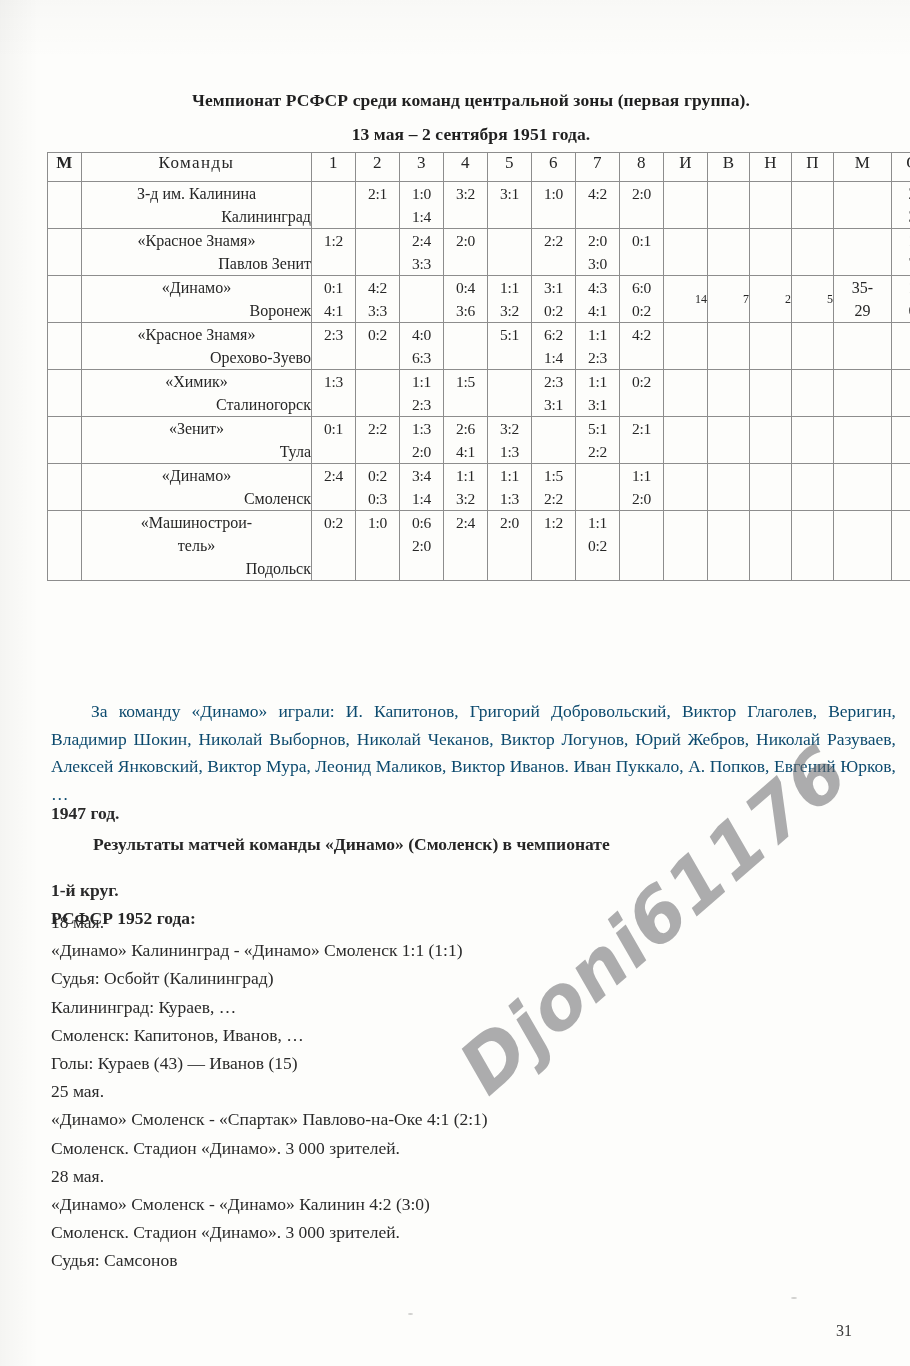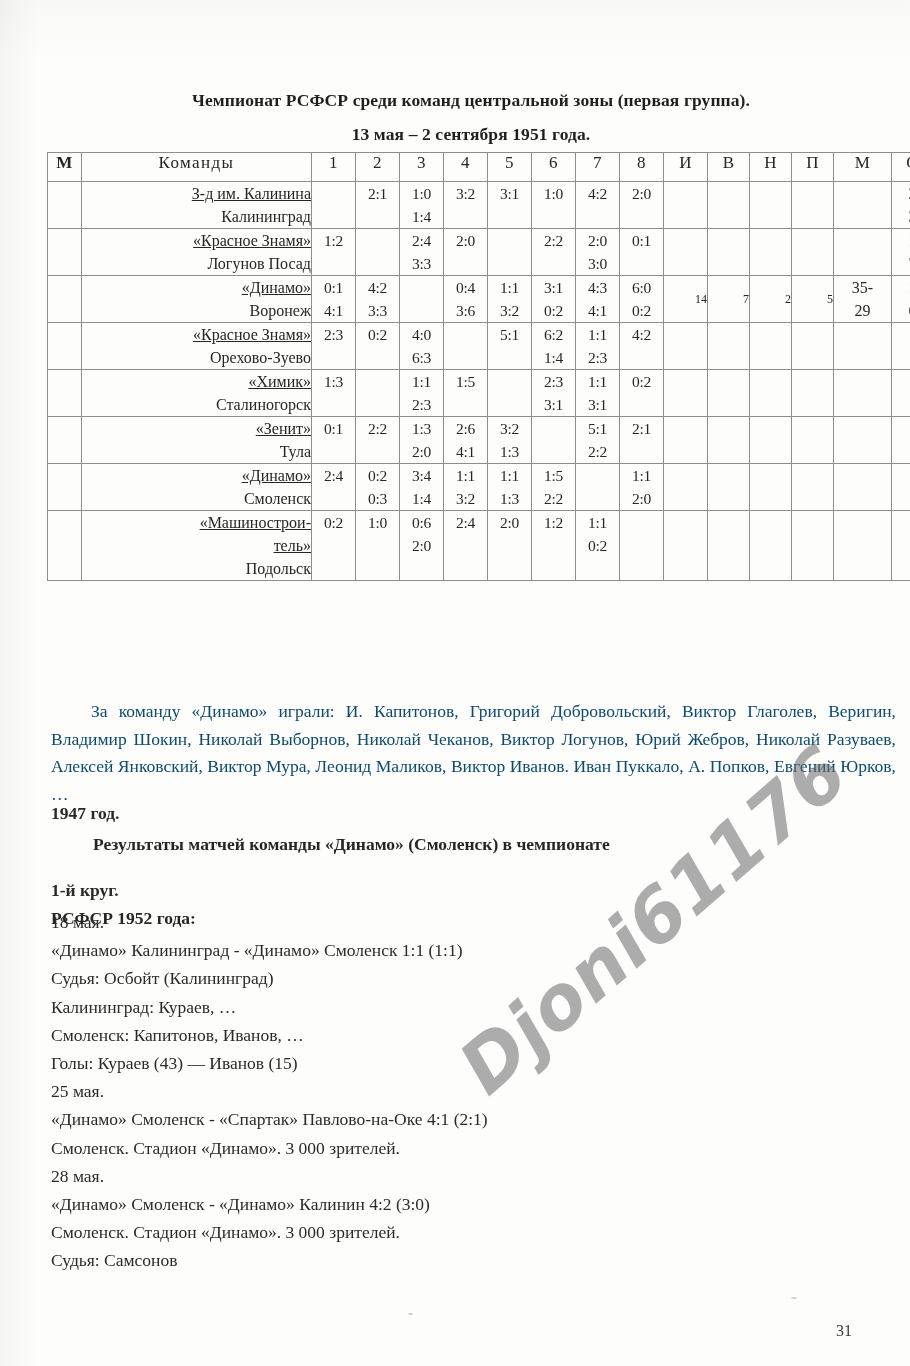--- a/index.html
+++ b/index.html
@@ -86,21 +86,21 @@
   
   td.place { text-align: center; }
 
   
   td.team {
     padding: 2px 6px 2px 7px;
     line-height: 23px;
     font-size: 16px;
     white-space: nowrap;
   }
-  td.team .club { display: block; text-align: right; text-decoration: underline; }
+  td.team .club { display: block; text-align: center; }
   td.team .city { display: block; text-align: right; }
 
   
   td.score {
     text-align: center;
     line-height: 23px;
     font-size: 15.5px;
     padding-top: 2px;
     letter-spacing: -0.2px;
   }
@@ -302,21 +302,21 @@
             <td class="gd"></td>
             <td class="pts">
               <span>2</span>
               <span>3</span>
             </td>
           </tr>
           <tr>
             <td class="place"></td>
             <td class="team">
               <span class="club">«Красное Знамя»</span>
-              <span class="city">Логунов Посад</span>
+              <span class="city">Павлов Зенит</span>
             </td>
             <td class="score">
               <span>1:2</span>
             </td>
             <td class="score diag"></td>
             <td class="score">
               <span>2:4</span>
               <span>3:3</span>
             </td>
             <td class="score">

